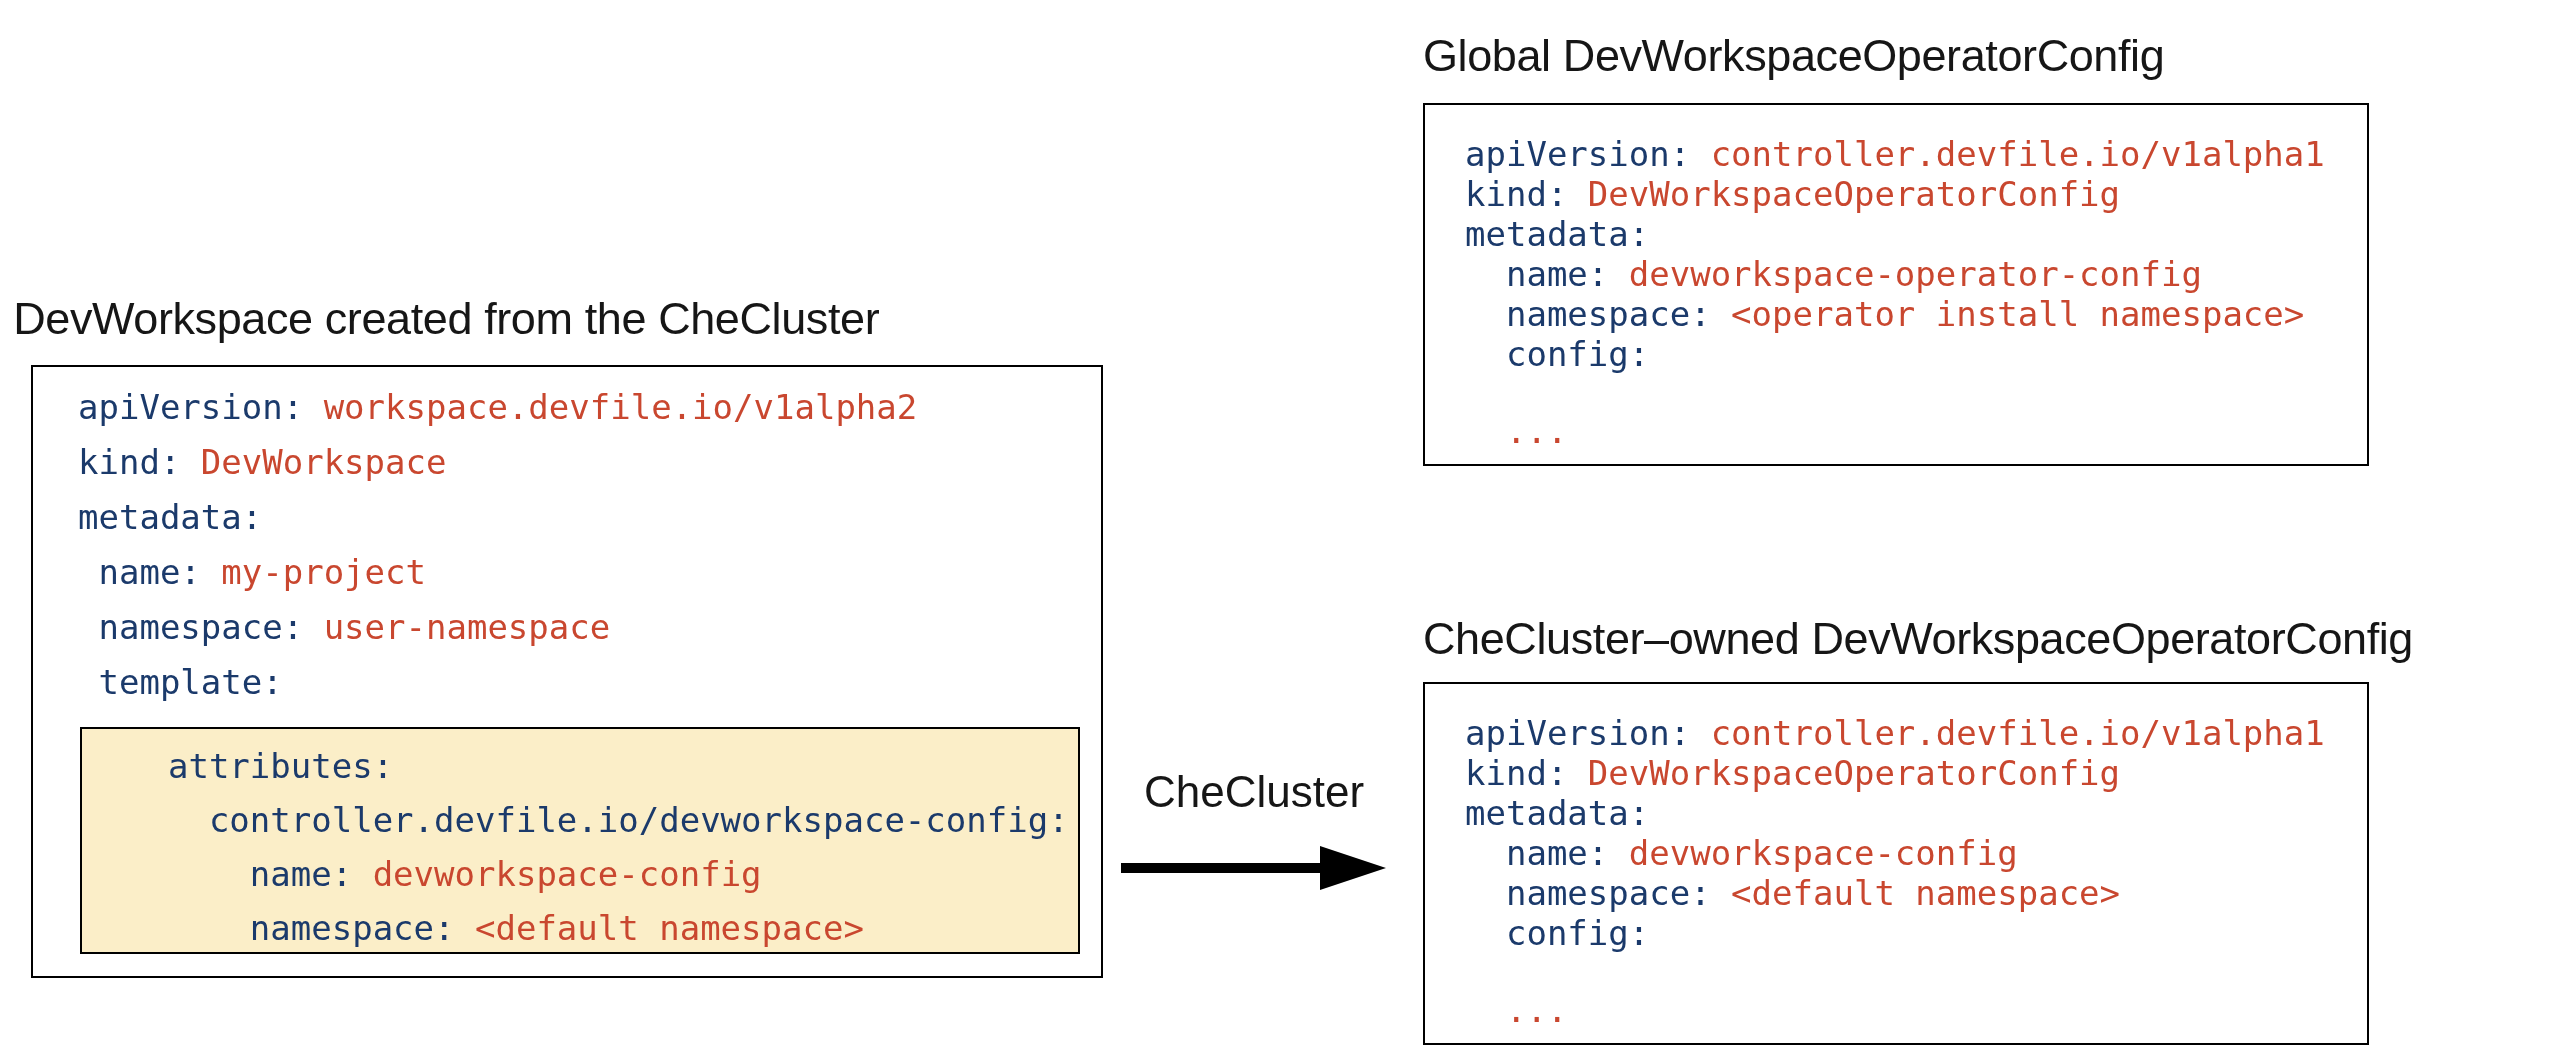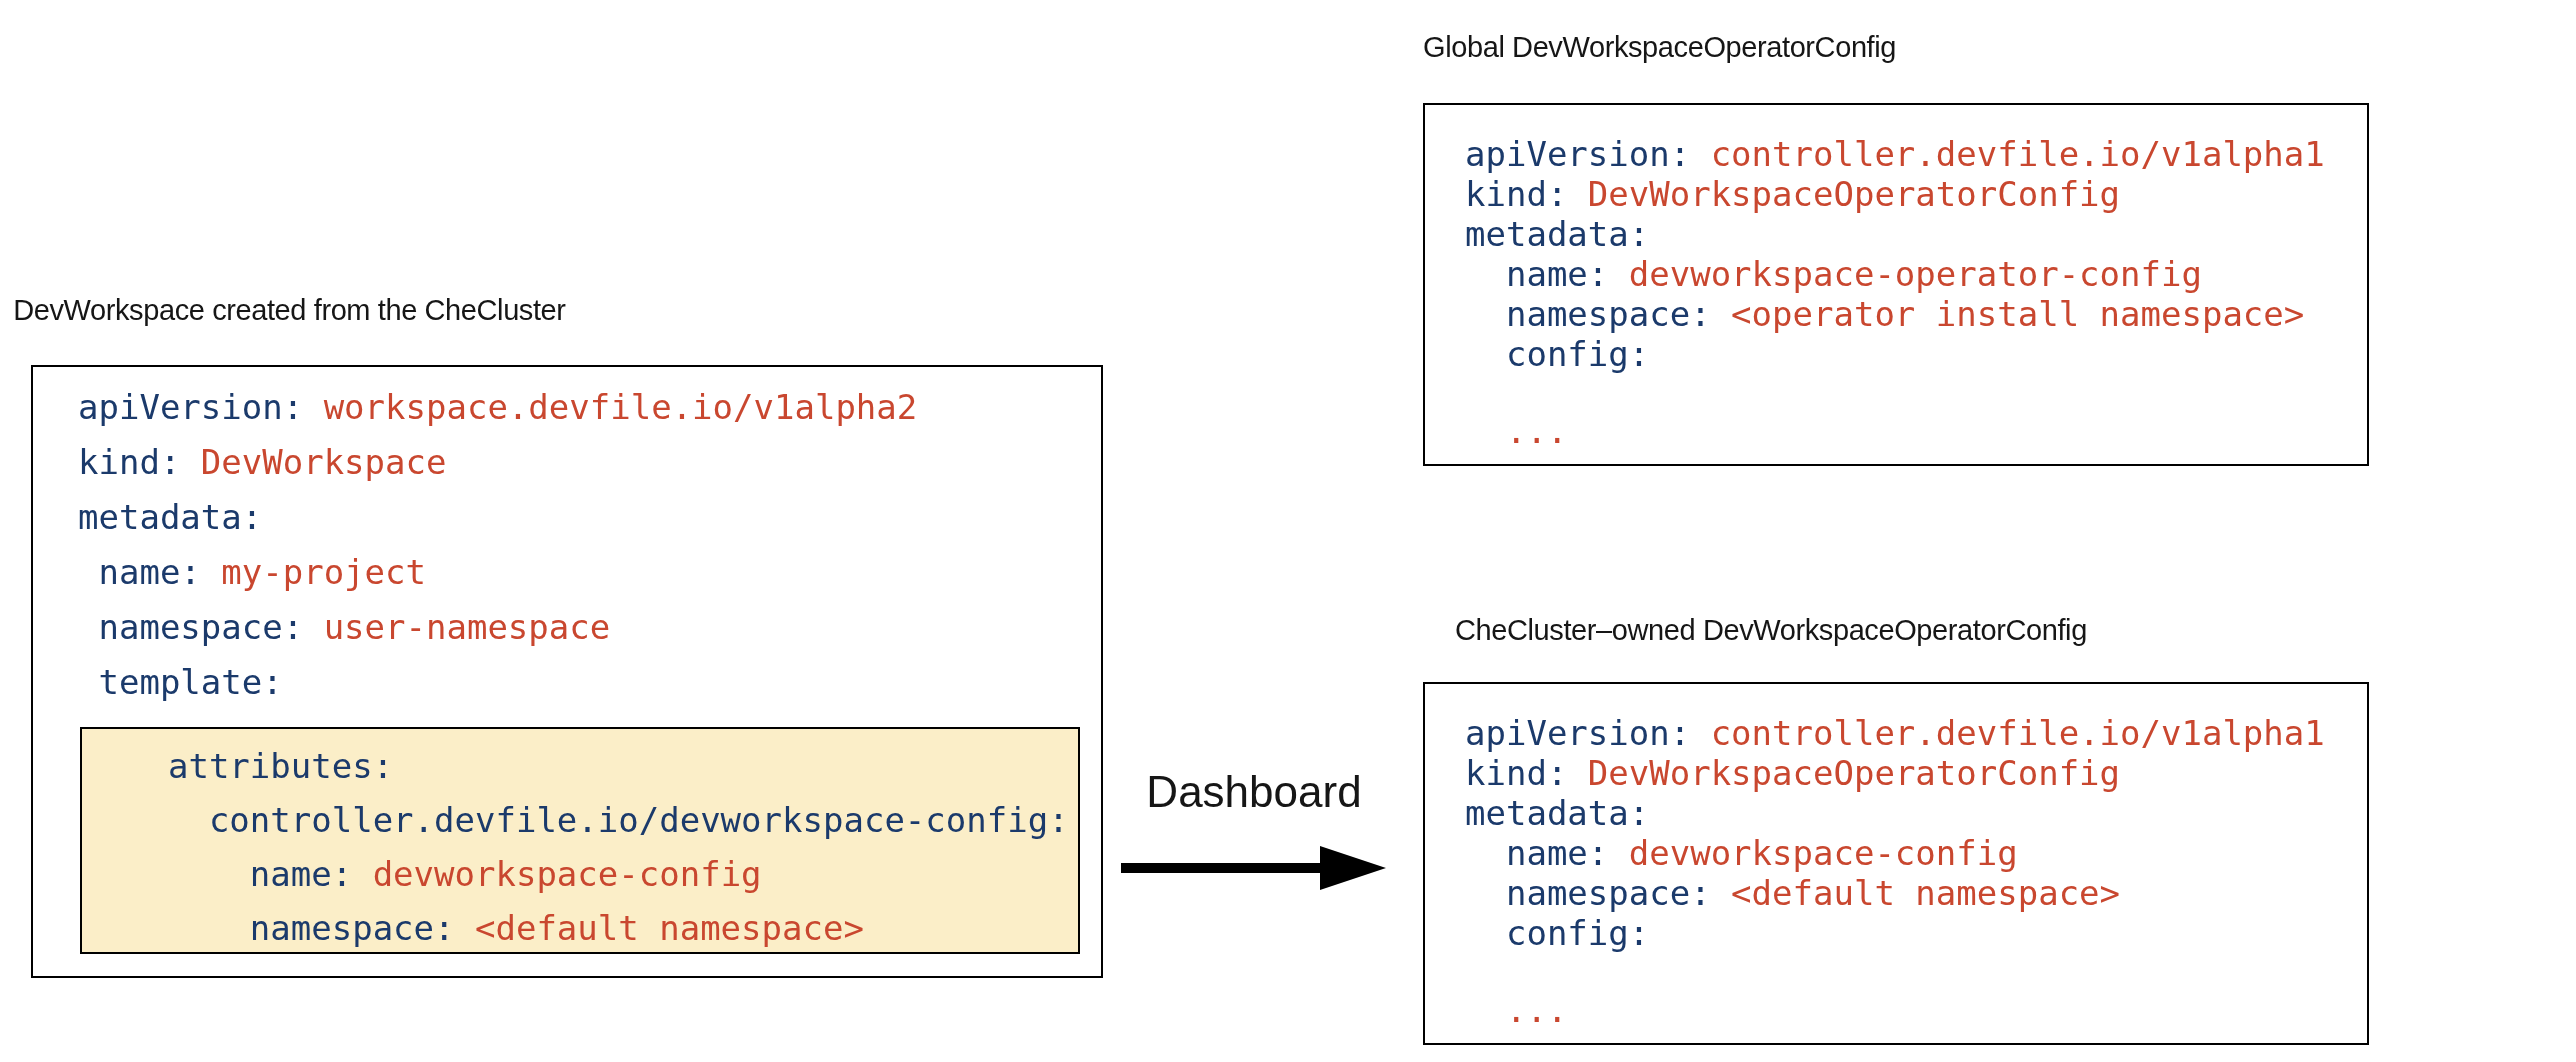--- a/index.html
+++ b/index.html
@@ -14,29 +14,29 @@
     overflow: hidden;
     font-family: "Liberation Sans", sans-serif;
     --key-color: #1b3a6b;
     --value-color: #c9472f;
     --highlight-bg: #fbeec8;
     --border-color: #000000;
     --title-color: #161616;
   }
   .title {
     position: absolute;
-    font-size: 29px;
+    font-size: 45px;
     line-height: 1.05;
     color: var(--title-color);
     letter-spacing: -0.4px;
     white-space: nowrap;
   }
   .title-left   { left: 13.2px;   top: 295px; }
   .title-rtop   { left: 1423px; top: 32px;  }
-  .title-rbot   { left: 1423px; top: 615px; margin-left: 32px; }
+  .title-rbot   { left: 1423px; top: 615px; }
 
   .box {
     position: absolute;
     background: #ffffff;
     border: 2.9px solid var(--border-color);
     box-sizing: border-box;
   }
   .box-left  { left: 31px;   top: 365px; width: 1072px; height: 613px; }
   .box-rtop  { left: 1423px; top: 103px; width: 946px; height: 363px; }
   .box-rbot  { left: 1423px; top: 682px; width: 946px; height: 363px; }
@@ -111,21 +111,21 @@
 
 <div class="title title-left">DevWorkspace created from the CheCluster</div>
 
 <div class="box box-left">
   <div class="code code-left"><div class="code-line"><span class="k">apiVersion:</span><span class="v"> workspace.devfile.io/v1alpha2</span></div><div class="code-line"><span class="k">kind:</span><span class="v"> DevWorkspace</span></div><div class="code-line"><span class="k">metadata:</span><span class="v"></span></div><div class="code-line"><span class="k">&nbsp;name:</span><span class="v"> my-project</span></div><div class="code-line"><span class="k">&nbsp;namespace:</span><span class="v"> user-namespace</span></div><div class="code-line"><span class="k">&nbsp;template:</span><span class="v"></span></div></div>
   <div class="highlight">
     <div class="code code-highlight"><div class="code-line"><span class="k">&nbsp;&nbsp;attributes:</span><span class="v"></span></div><div class="code-line"><span class="k">&nbsp;&nbsp;&nbsp;&nbsp;controller.devfile.io/devworkspace-config:</span><span class="v"></span></div><div class="code-line"><span class="k">&nbsp;&nbsp;&nbsp;&nbsp;&nbsp;&nbsp;name:</span><span class="v"> devworkspace-config</span></div><div class="code-line"><span class="k">&nbsp;&nbsp;&nbsp;&nbsp;&nbsp;&nbsp;namespace:</span><span class="v"> &lt;default namespace&gt;</span></div></div>
   </div>
 </div>
 
-<div class="references-label">Dashboard</div>
+<div class="references-label">CheCluster</div>
 <div class="arrow-shaft"></div>
 <div class="arrow-head"></div>
 
 <div class="title title-rtop">Global DevWorkspaceOperatorConfig</div>
 
 <div class="box box-rtop">
   <div class="code code-right"><div class="code-line"><span class="k">apiVersion:</span><span class="v"> controller.devfile.io/v1alpha1</span></div><div class="code-line"><span class="k">kind:</span><span class="v"> DevWorkspaceOperatorConfig</span></div><div class="code-line"><span class="k">metadata:</span><span class="v"></span></div><div class="code-line"><span class="k">&nbsp;&nbsp;name:</span><span class="v"> devworkspace-operator-config</span></div><div class="code-line"><span class="k">&nbsp;&nbsp;namespace:</span><span class="v"> &lt;operator install namespace&gt;</span></div><div class="code-line"><span class="k">&nbsp;&nbsp;config:</span><span class="v"></span></div><div class="code-line blank"><span class="k">&nbsp;</span><span class="v"></span></div><div class="code-line"><span class="k">&nbsp;&nbsp;</span><span class="v">...</span></div></div>
 </div>
 
 <div class="title title-rbot">CheCluster–owned DevWorkspaceOperatorConfig</div>

